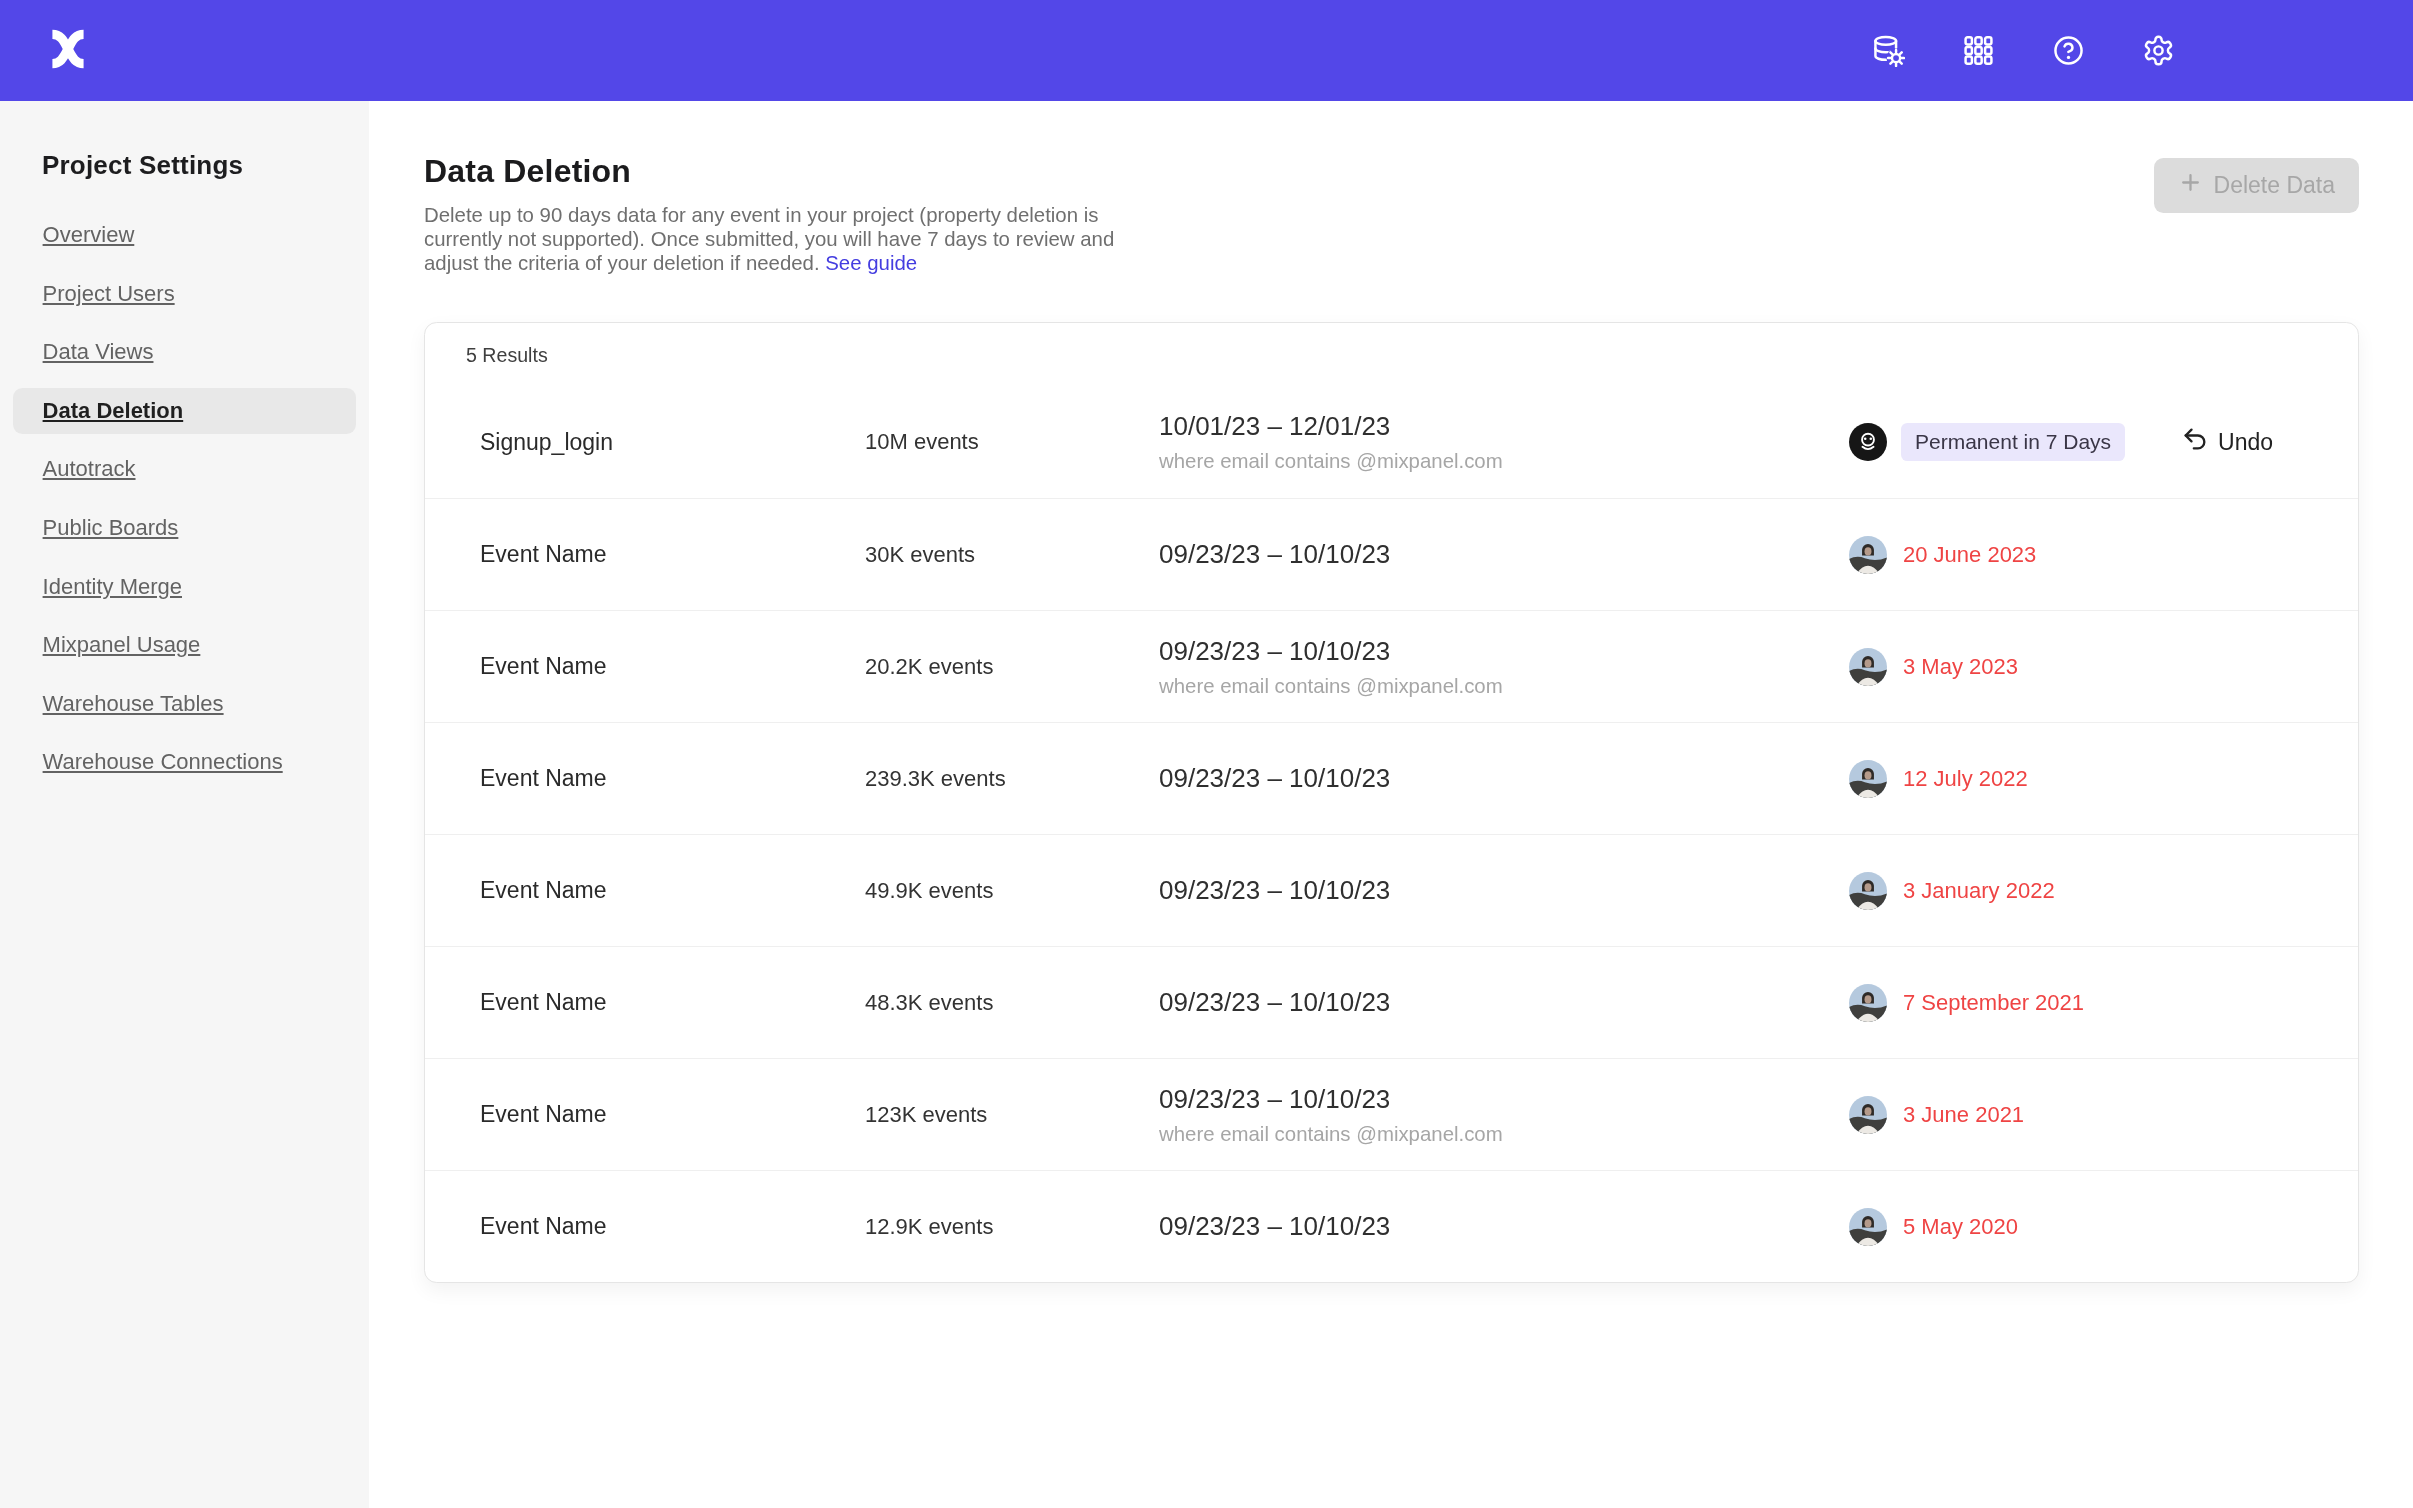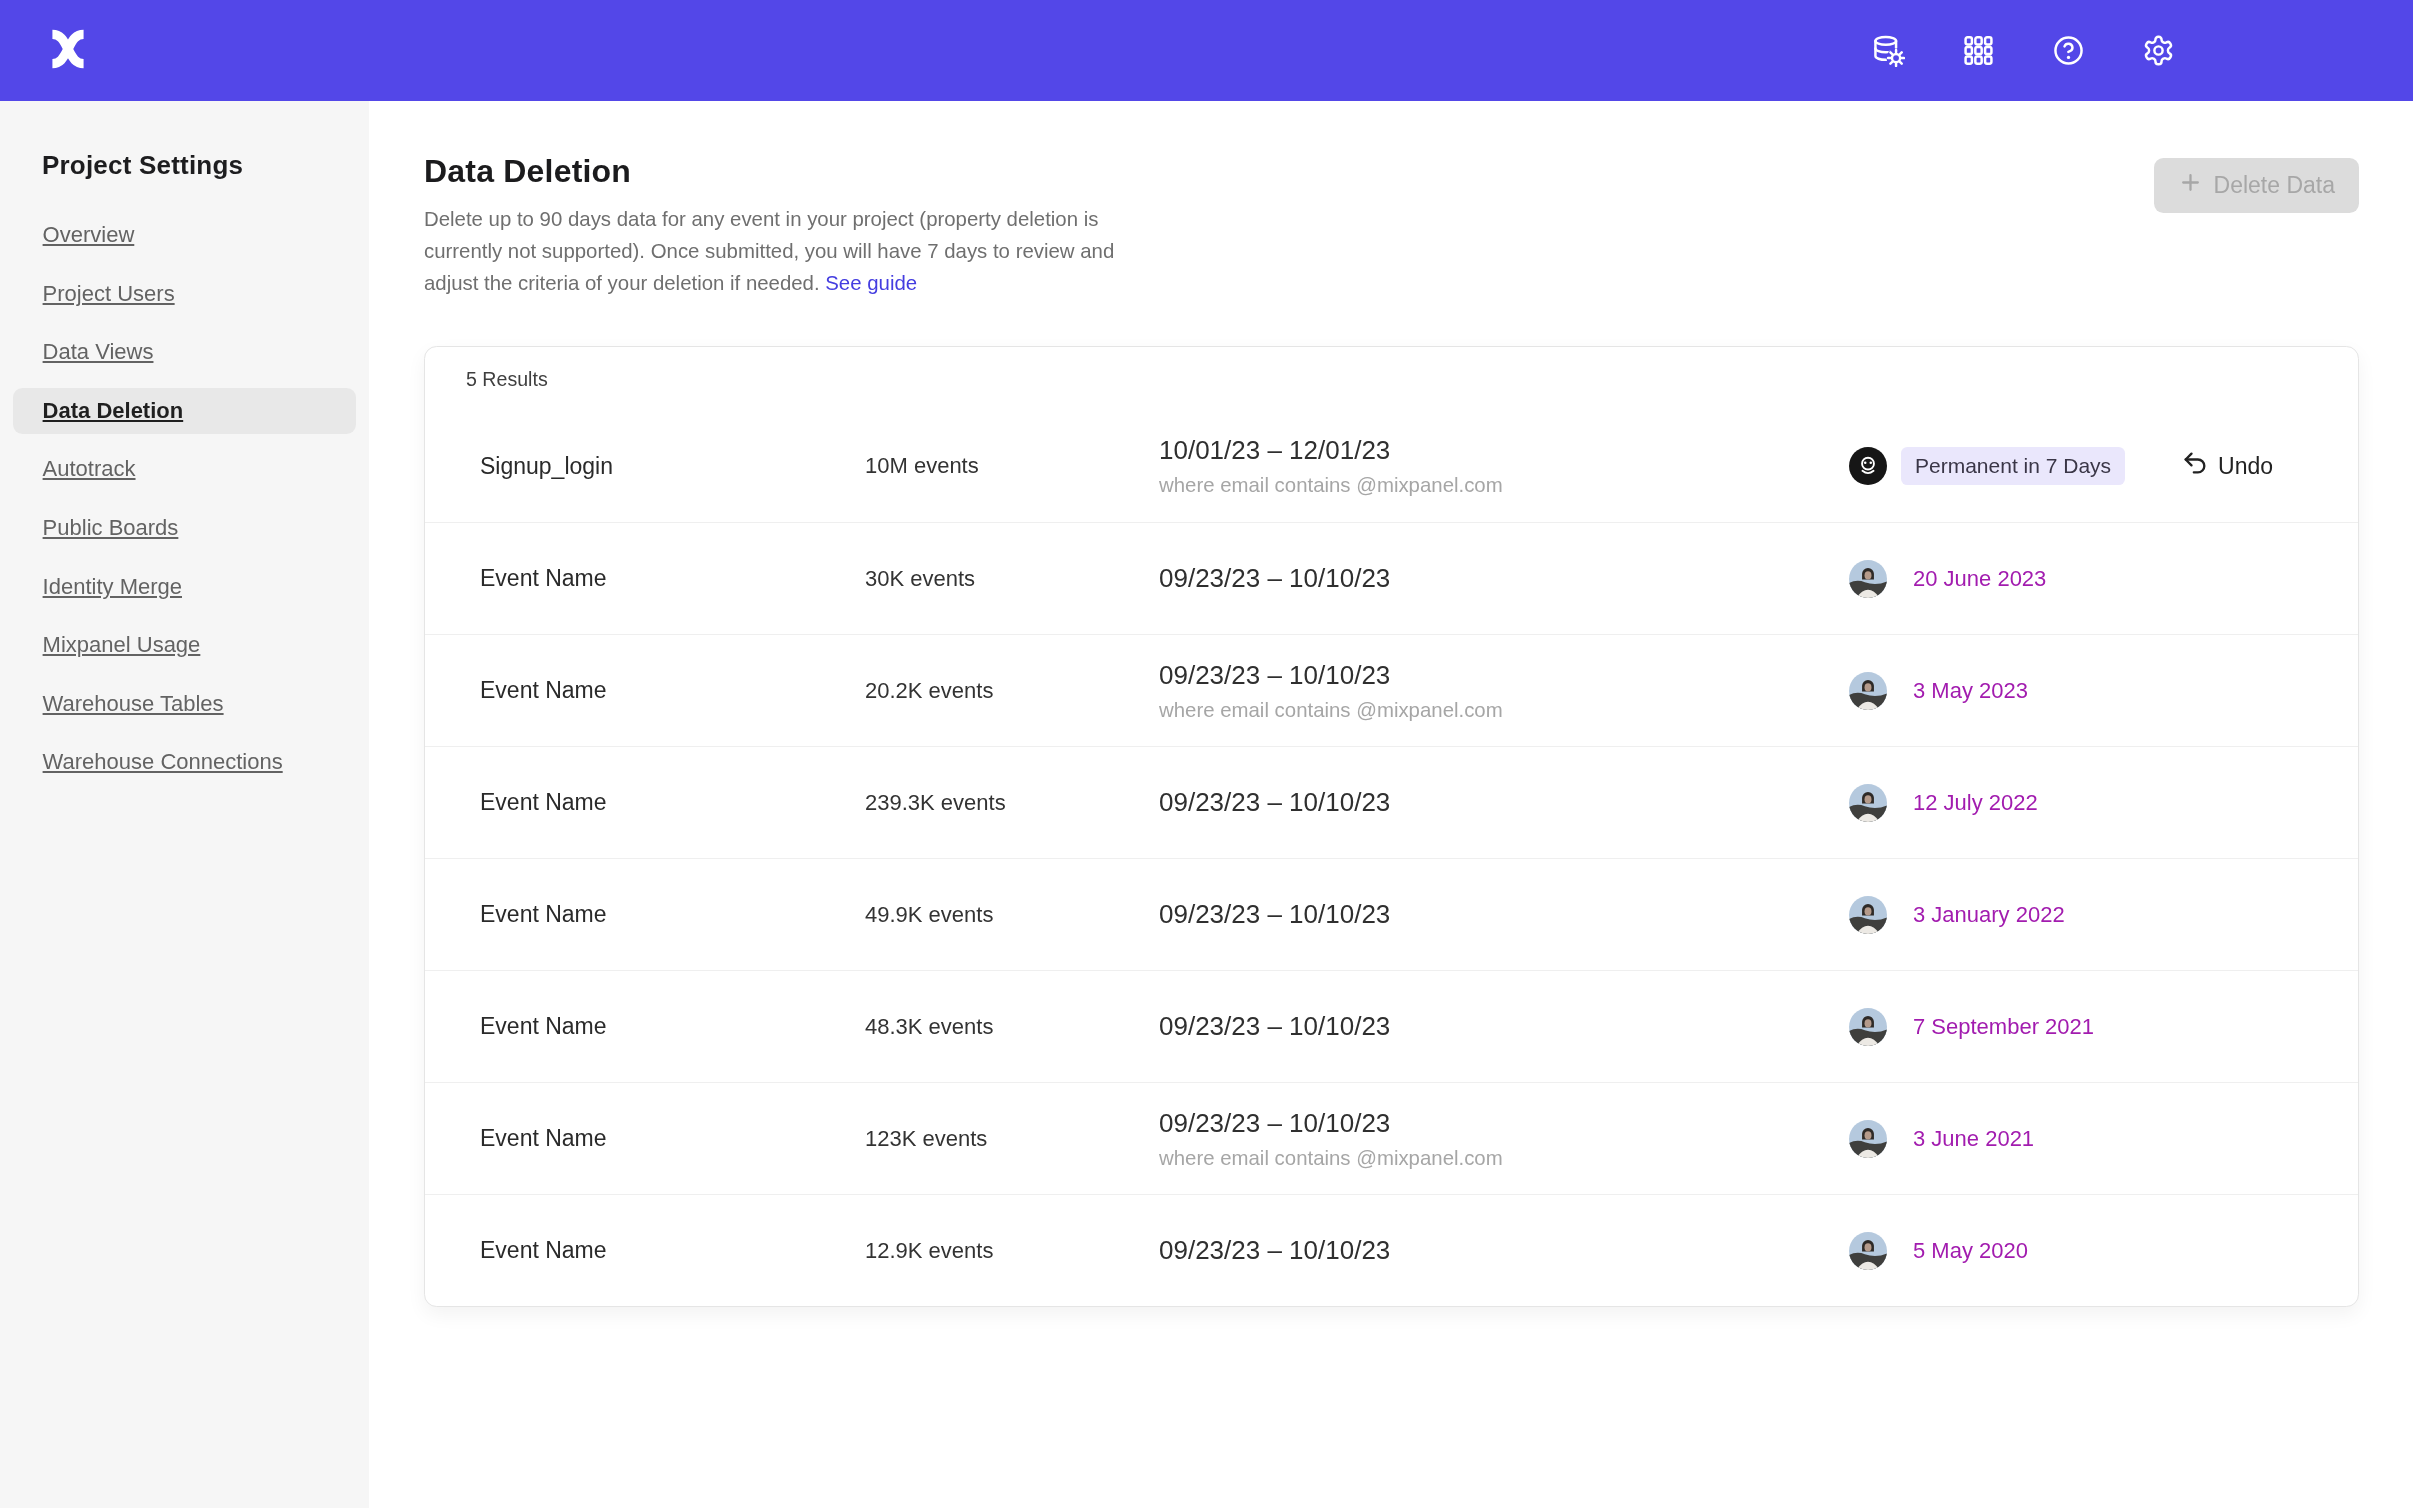--- a/index.html
+++ b/index.html
@@ -22,42 +22,42 @@
   .sidebar h2 { font-size:26px; color:#1d1d1f; padding-left:42px; margin-bottom:31px; letter-spacing:0.2px; }
   .nav-item { height:46px; margin:0 12.6px 12.6px 12.6px; display:flex; align-items:center;
     padding-left:30px; border-radius:9.4px; font-size:22px; color:#636363; cursor:pointer;text-decoration:underline; }
   .nav-item.active { background:#e8e8e8; color:#1f1f1f; font-weight:bold; }
 
   .main { flex:1; padding:52px 54px 0 55px; background:#fff; }
 
   
   .page-head { display:flex; justify-content:space-between; align-items:flex-start; }
   .page-title { font-size:32px; color:#1b1b1d; margin-bottom:12.6px; letter-spacing:0.2px; }
-  .page-desc { font-size:20.4px; line-height:32px; color:#6f6f6f; max-width:711px; }
+  .page-desc { font-size:20.4px; line-height:24px; color:#6f6f6f; max-width:711px; }
   .guide-link { color:#443de0; text-decoration:none; cursor:pointer; }
   .delete-btn { display:flex; align-items:center; gap:11px; height:55px; padding:0 24px;
     background:#dcdcdc; color:#a7a7a7; font-size:23px; border:none; border-radius:9.4px;
     font-family:inherit; cursor:default; margin-top:4.7px; }
   .delete-btn svg { width:25px; height:25px; }
 
   
   .card { margin-top:47px; border:1.6px solid #e5e5e5; border-radius:12.6px; overflow:hidden;
     box-shadow:0 7.9px 19px rgba(0,0,0,.05); background:#fff; }
   .results { padding:21px 41px 19.6px 41px; font-size:19.6px; color:#3f3f3f; }
   .thead, .trow { display:grid; grid-template-columns:385px 294px 690px 1fr; padding-left:55px; align-items:center; }
   .thead { height:53px; background:#f7f7f7; font-size:19px; color:#5a5a5a; }
   .trow { height:112px; }
   .trow + .trow { border-top:1.6px solid #efefef; }
   .cell-name { font-size:23px; color:#2a2a2a; }
   .cell-vol  { font-size:22px; color:#333; }
   .crit-main { font-size:26px; color:#2f2f2f; }
   .crit-sub  { font-size:20.4px; color:#a6a6a6; margin-top:7.9px; }
   .cell-del  { display:flex; align-items:center; gap:14px; }
   .avatar { width:38px; height:38px; border-radius:50%; flex-shrink:0; display:block; }
-  .date-txt { font-size:22px; color:#a21caf; margin-left:12px; }
+  .date-txt { font-size:22px; color:#ef4444; margin-left:2px; }
   .badge { background:#eae7fc; color:#3a3647; font-size:21px; padding:7px 14px; border-radius:6.3px; white-space:nowrap; }
   .undo-btn { margin-left:42px; display:flex; align-items:center; gap:9px; background:none;
     border:none; cursor:pointer; font-family:inherit; font-size:23px; color:#222; }
   .undo-btn svg { width:28px; height:28px; }
 </style>
 </head>
 <body>
 
 <header class="topbar">
   <button class="logo-btn">

